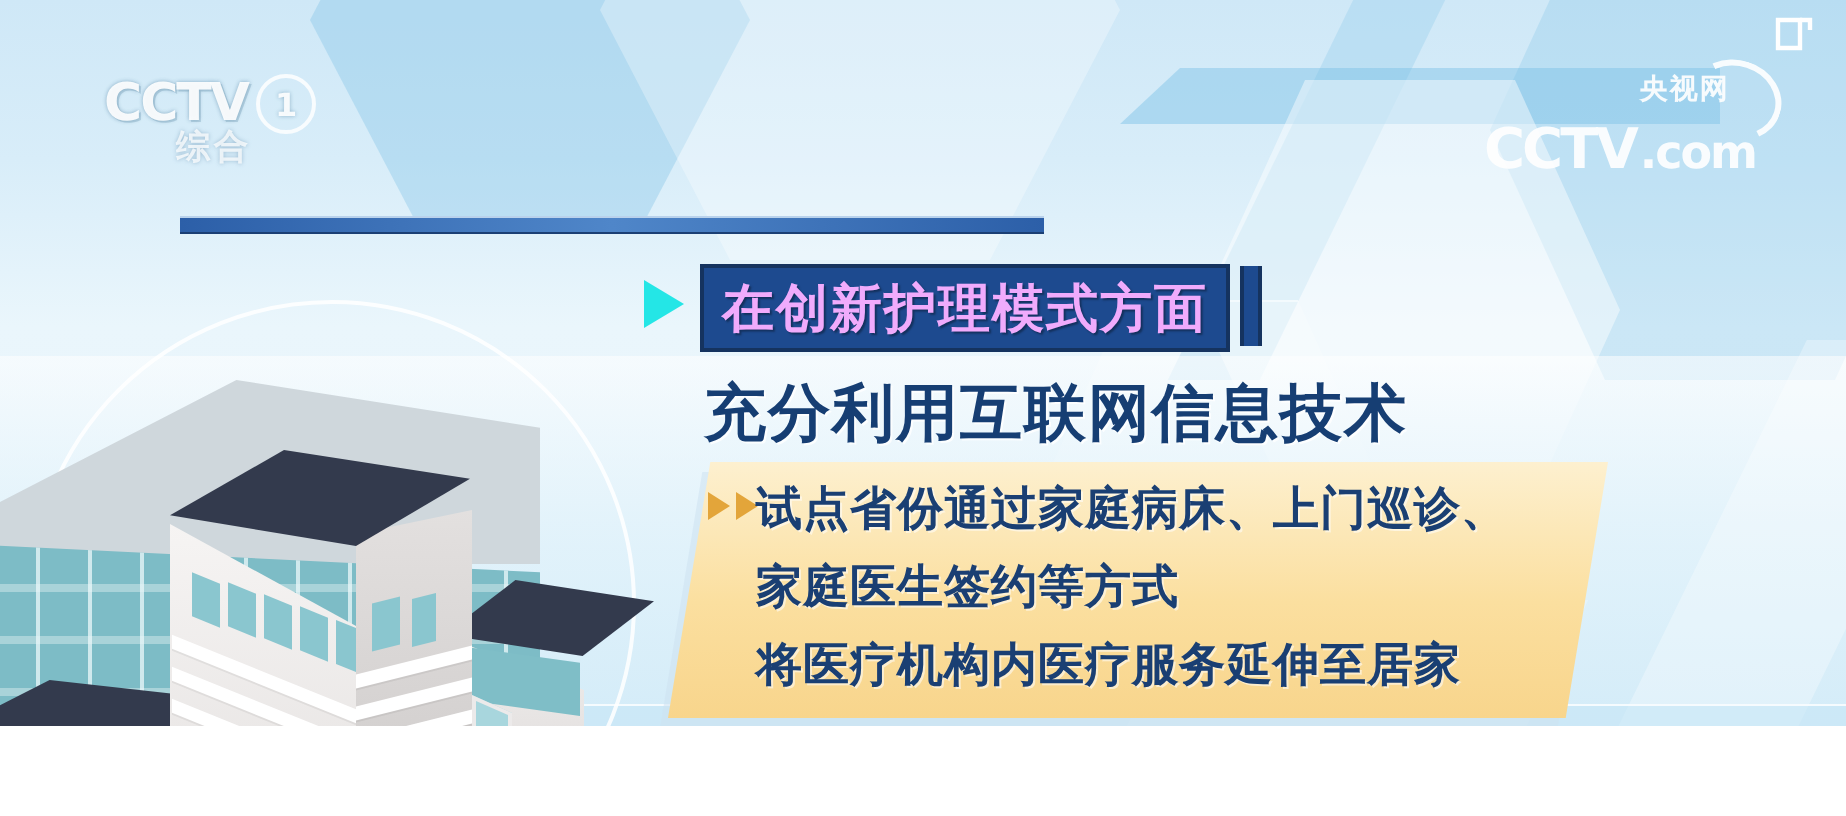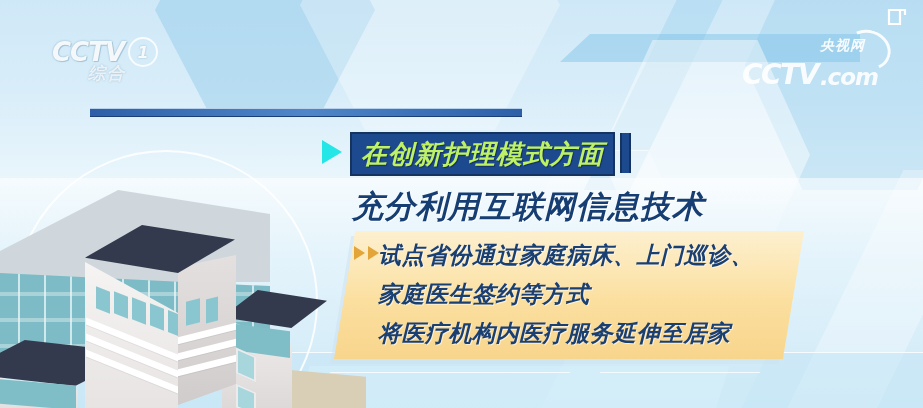--- a/index.html
+++ b/index.html
@@ -3,25 +3,24 @@
 <meta charset="utf-8">
 <style>
   html, body {
     margin: 0;
     padding: 0;
     background: #ffffff;
   }
   #stage {
     position: relative;
     width: 923px;
-    height: 408px;
+    height: 363px;
     overflow: hidden;
     font-family: "DejaVu Sans", "Liberation Sans", sans-serif;
     background: linear-gradient(180deg,#cfe8f7 0%, #d8edf9 22%, #eaf6fc 45%, #e8f4fb 70%, #dceef9 100%);
-    font-style: italic;
   }
 
   
   .bg-layer { position:absolute; inset:0; overflow:hidden; }
 
   .hex {
     position: absolute;
     background: rgba(255,255,255,0.30);
     clip-path: polygon(25% 0%, 75% 0%, 100% 50%, 75% 100%, 25% 100%, 0% 50%);
   }
@@ -242,21 +241,21 @@
   }
   .navy-bar {
     position: absolute; left: 350px; top: 132px;
     height: 40px;
     background: #1d4a8f;
     border: 2px solid #15335f;
     display: flex; align-items: center;
     padding: 0 9px;
   }
   .navy-bar .txt {
-    font-size: 26px; font-weight: 700; color: #bef264;
+    font-size: 26px; font-weight: 700; color: #f0abfc;
     letter-spacing: 1px; white-space: nowrap;
     text-shadow: 1px 1px 1px rgba(0,0,0,0.35);
   }
   .bar-tick {
     position:absolute; left: 620px; top: 133px;
     width: 7px; height: 40px;
     background: #1d4a8f;
     border-left: 2px solid #15335f;
     border-right: 2px solid #15335f;
   }

